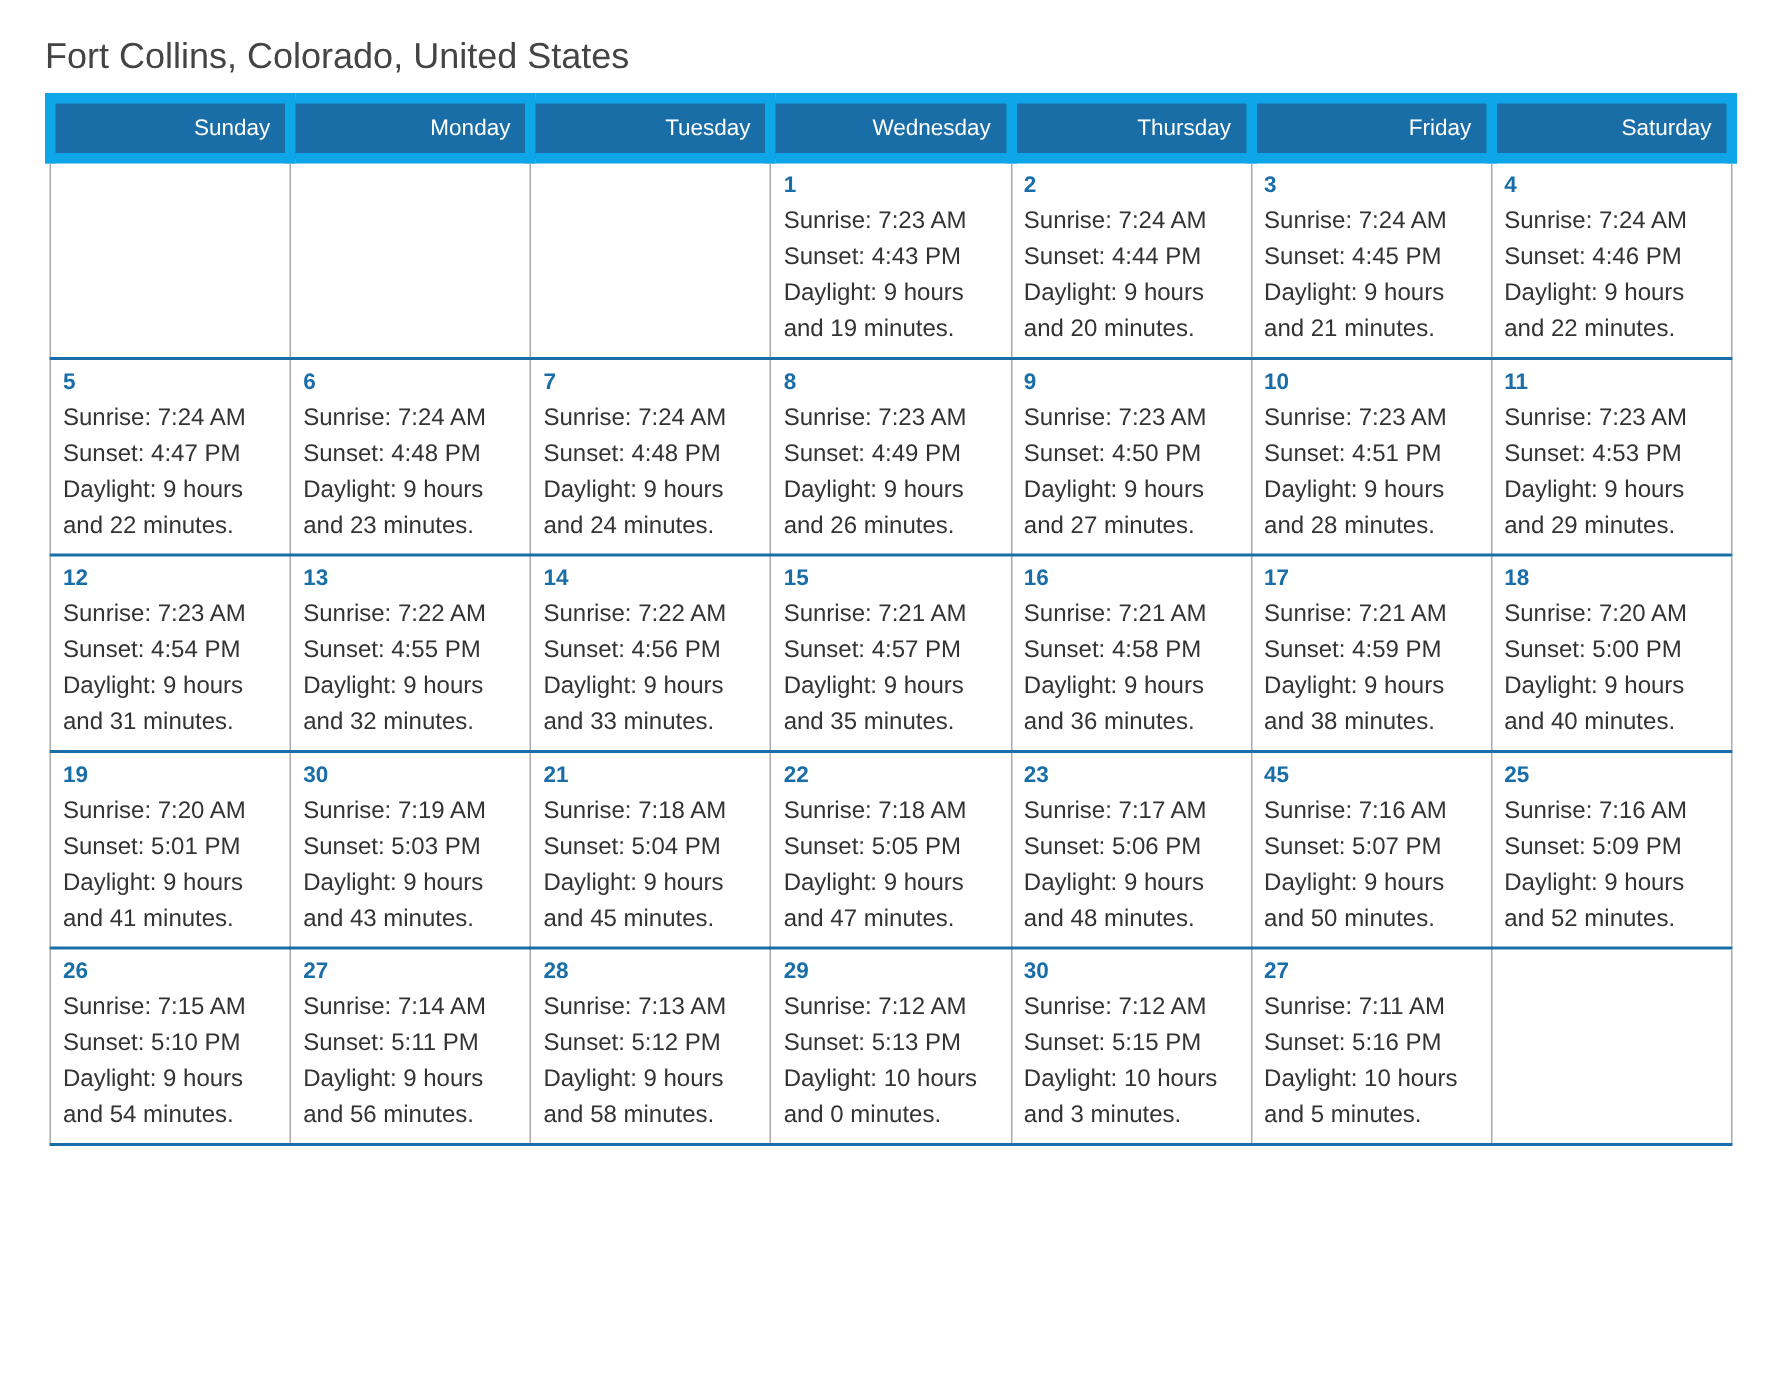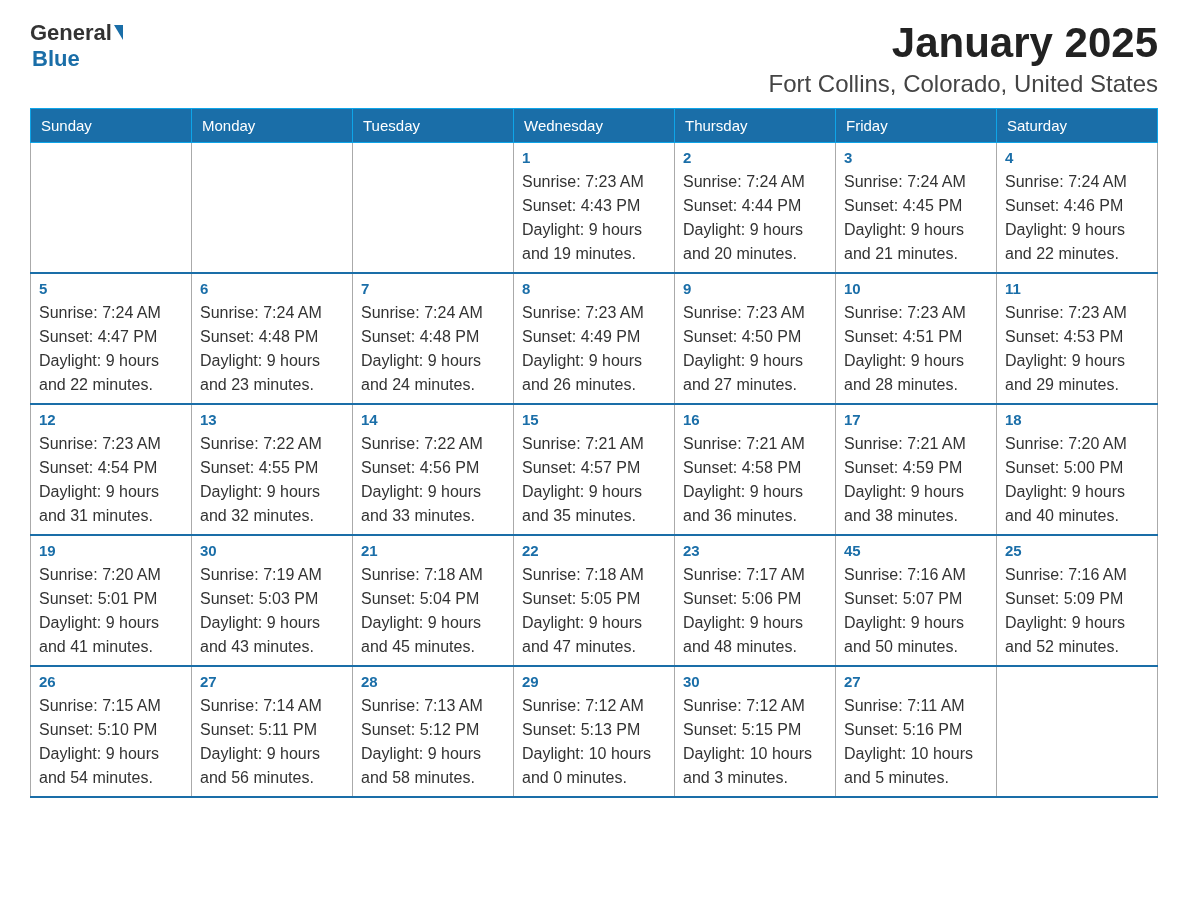--- a/index.html
+++ b/index.html
@@ -39,22 +39,22 @@
       width: 100%;
       border-collapse: collapse;
       margin-top: 10px;
     }
     .calendar thead tr th {
       background-color: #1a6ea8;
       color: #fff;
       font-size: 15px;
       font-weight: normal;
       padding: 8px 10px;
-      text-align: left;
-      border: 1px solid #0ea5e9;
+      text-align: right;
+      border: 7px solid #0ea5e9;
     }
     .calendar tbody tr td {
       vertical-align: top;
       border: 1px solid #aaa;
       padding: 6px 8px;
       width: 14.28%;
       min-height: 90px;
       font-size: 12.5px;
       color: #222;
     }
@@ -99,29 +99,21 @@
       font-size: 22px;
       font-weight: bold;
       color: #1a6ea8;
       margin-left: 2px;
     }
   </style>
 </head>
 <body>
 
 <div class="header">
-  <div class="logo-wrapper">
-    <div class="logo-line1">
-      <span class="logo-text-general">General</span>
-      <span class="logo-arrow"></span>
-    </div>
-    <div class="logo-line2">Blue</div>
-  </div>
   <div class="title-section">
-    <div class="month-title">January 2025</div>
     <div class="location-title">Fort Collins, Colorado, United States</div>
   </div>
 </div>
 
 <table class="calendar">
   <thead>
     <tr>
     <th>Sunday</th>
         <th>Monday</th>
         <th>Tuesday</th>

